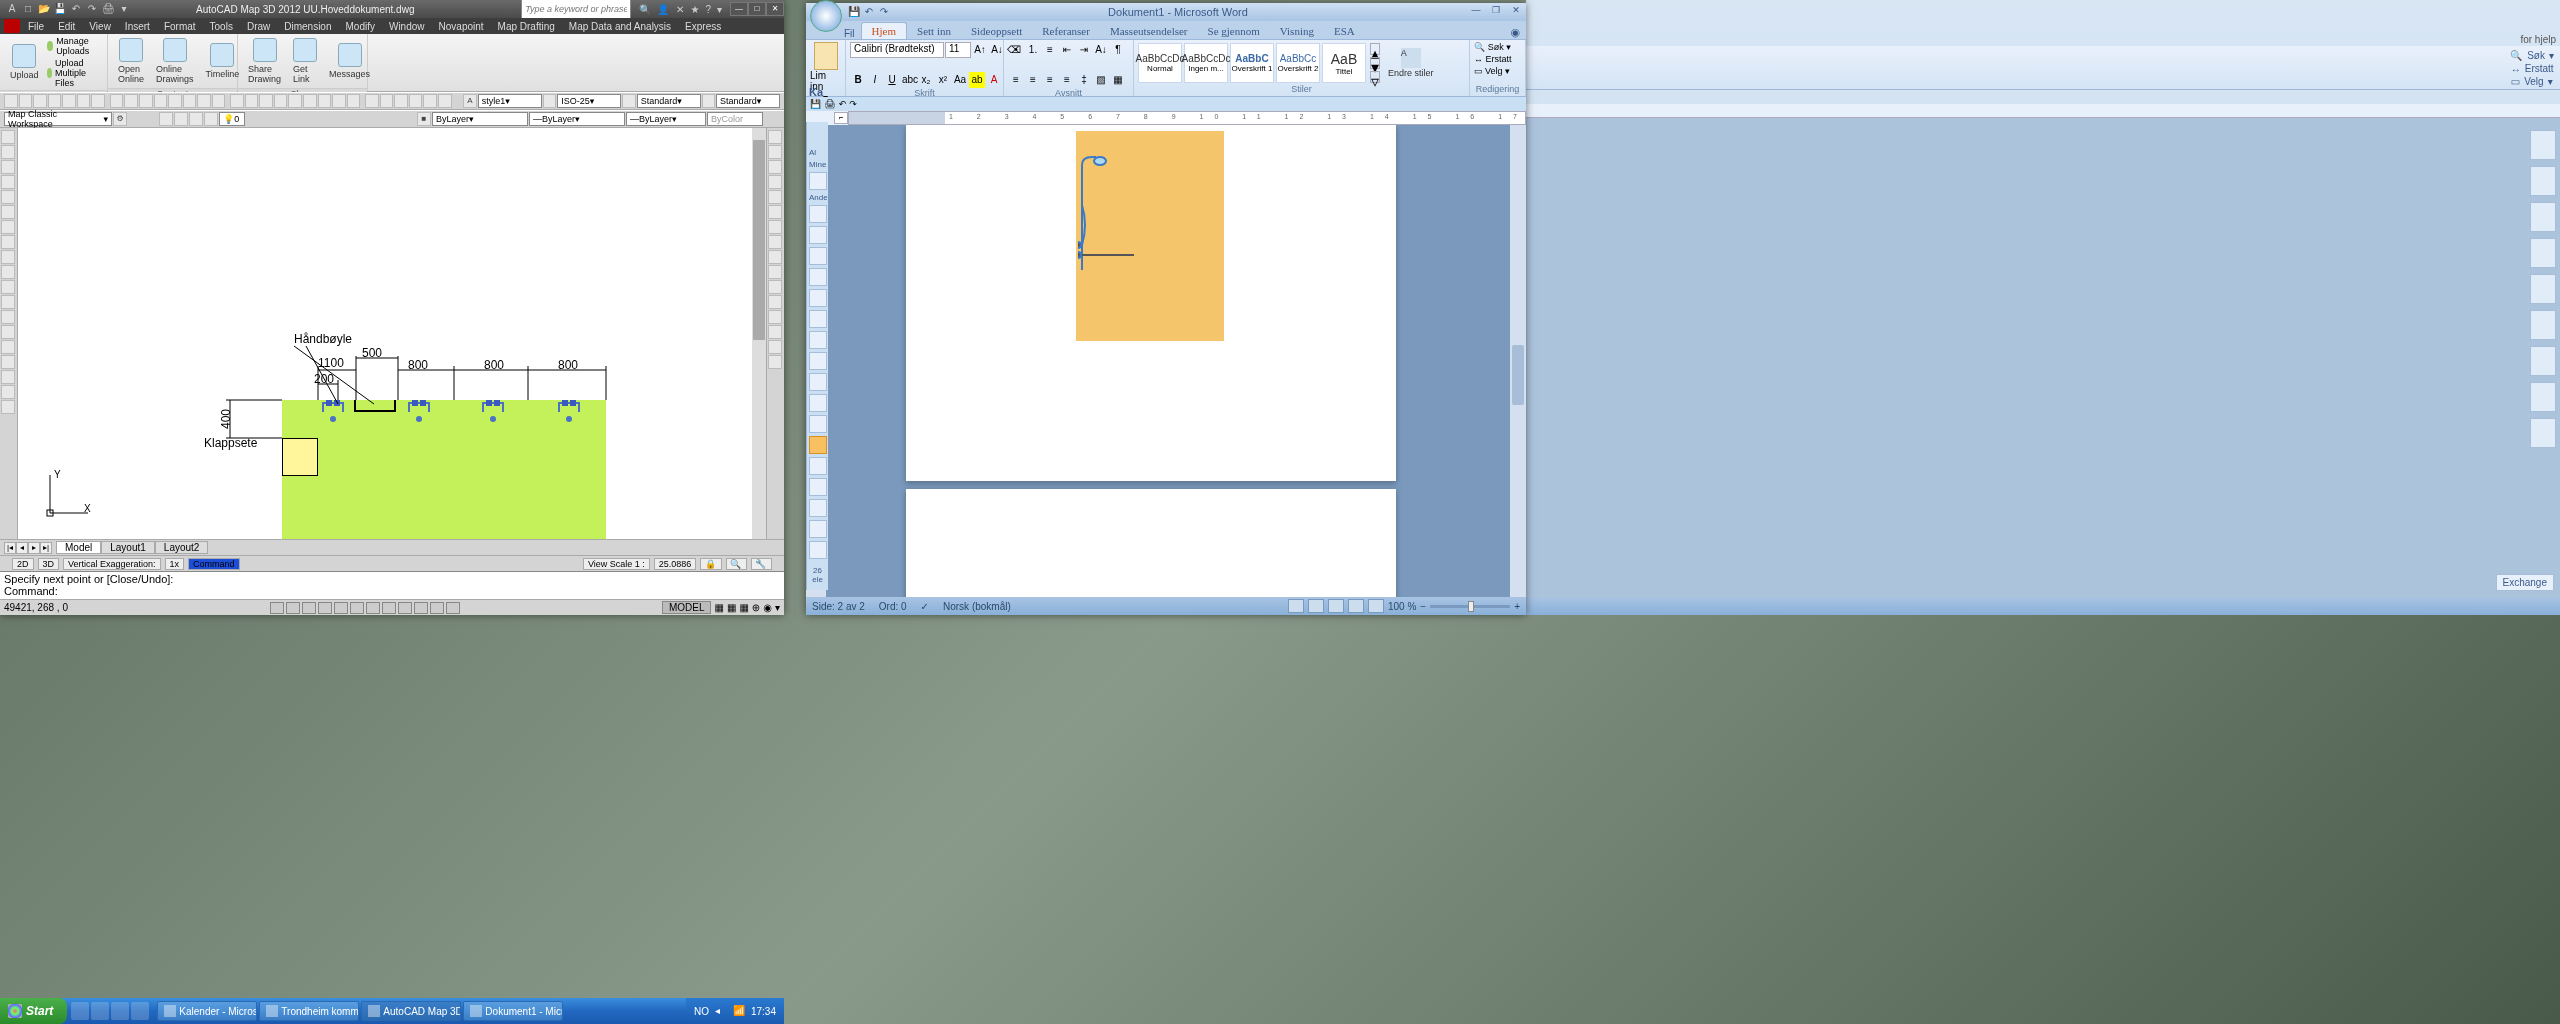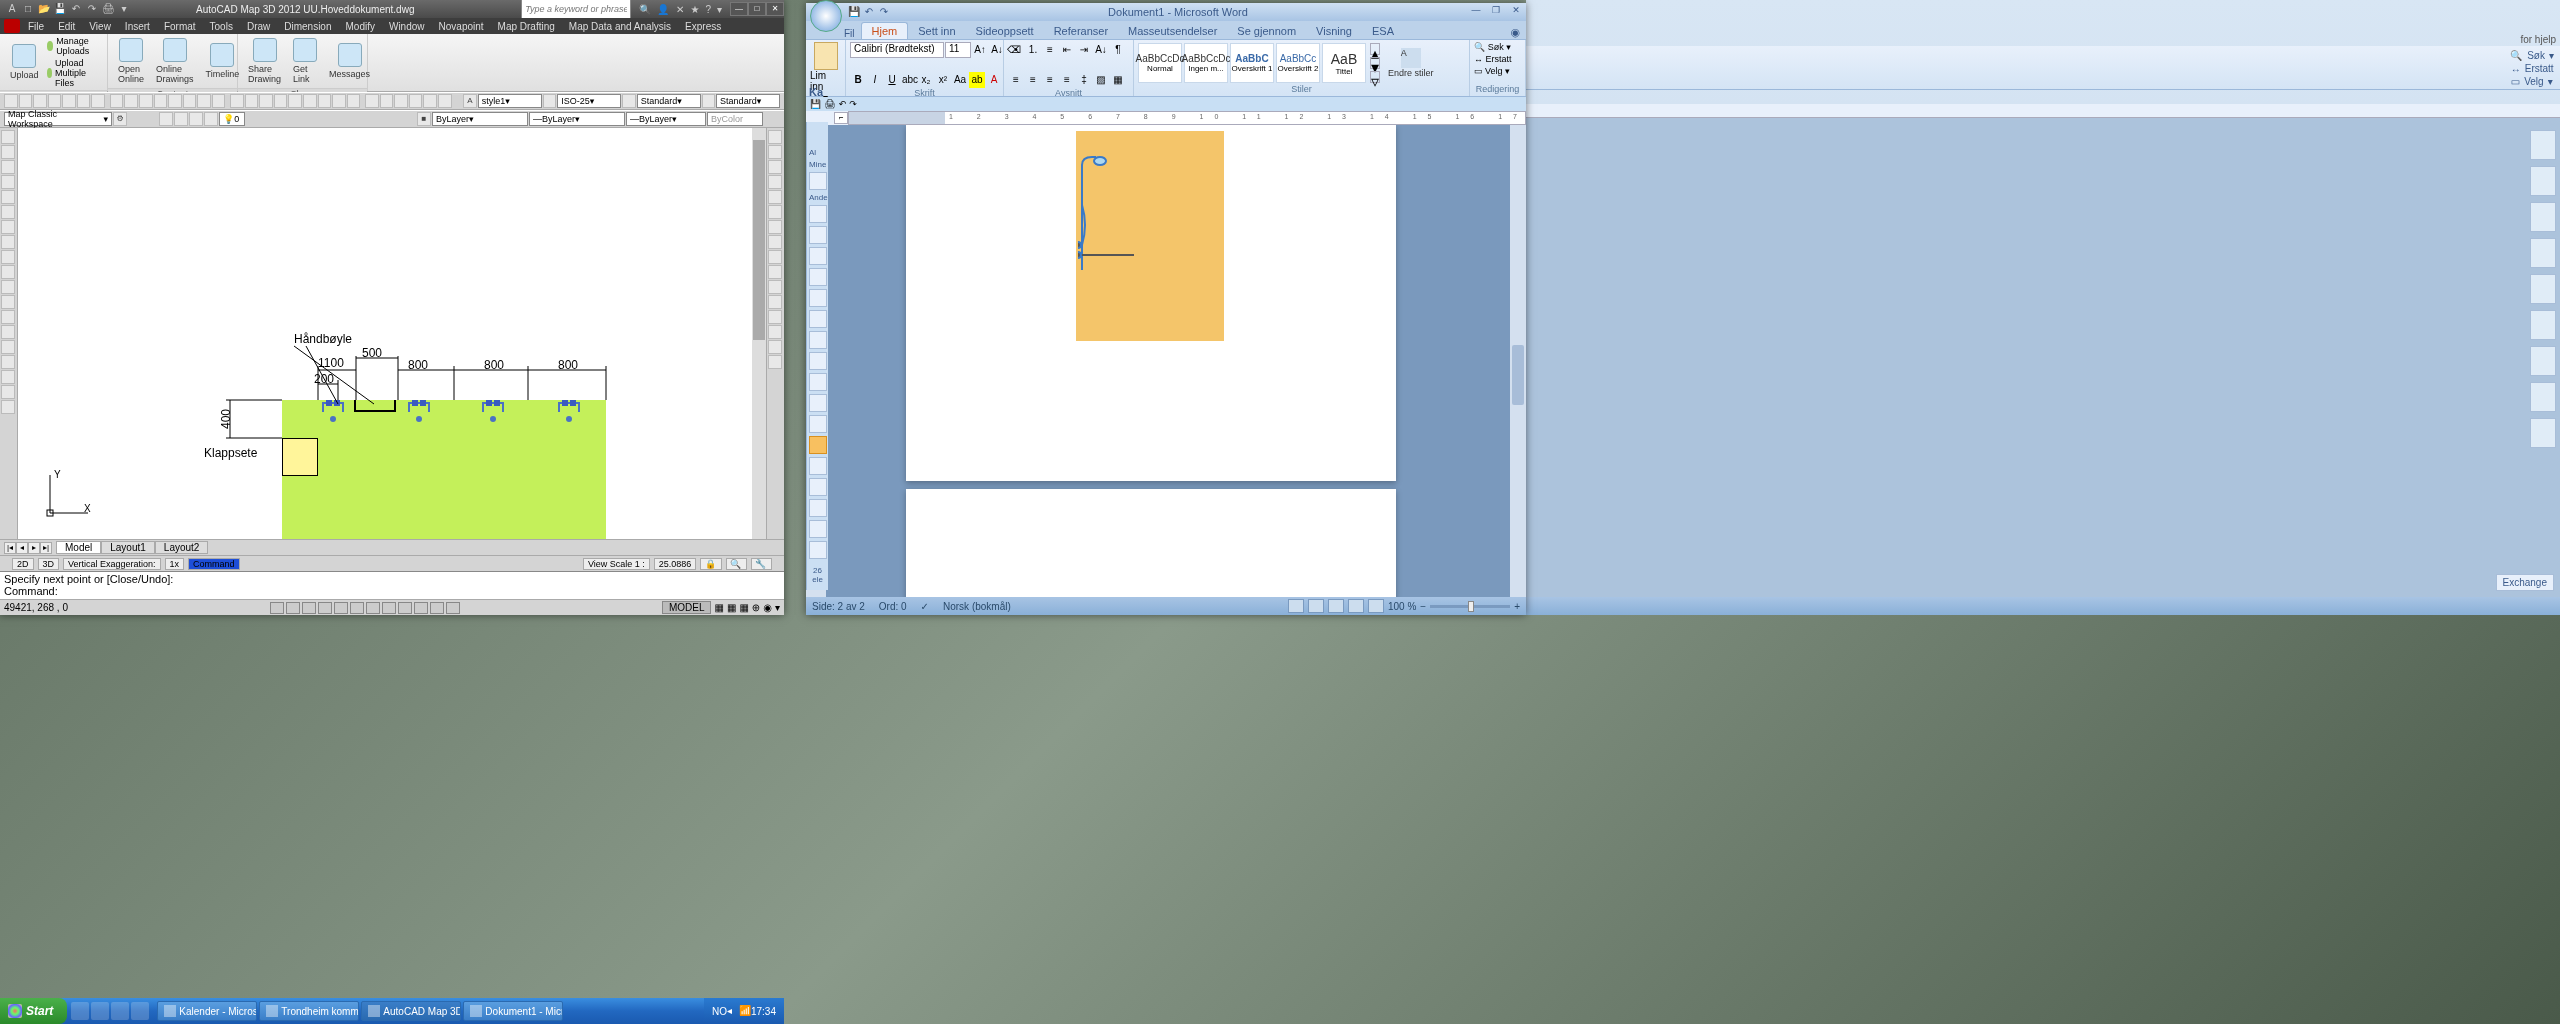--- a/index.html
+++ b/index.html
@@ -64,21 +64,21 @@
 
 .word-window { position:absolute; left:806px; top:3px; width:720px; height:612px; background:#bcd2ea; display:flex; flex-direction:column; box-shadow:0 0 8px rgba(0,0,0,.5); }
 .word-titlebar { height:18px; background:linear-gradient(#cfe0f3,#a8c4e4); display:flex; align-items:center; font-size:11px; }
 .word-titlebar .orb { width:32px; height:32px; background:radial-gradient(#fff,#6a9edb); border-radius:50%; position:relative; top:4px; left:4px; z-index:10; border:1px solid #5a8; }
 .word-titlebar .qat { margin-left:10px; display:flex; gap:3px; }
 .word-titlebar .qat span { width:12px; height:12px; color:#3a5a8a; font-size:10px; text-align:center; }
 .word-titlebar .title { flex:1; text-align:center; color:#3a5a8a; font-size:11px; }
 .word-titlebar .winbtns { display:flex; }
 .word-titlebar .winbtns span { width:20px; height:14px; text-align:center; font-size:9px; color:#3a5a8a; }
 .word-tabs { height:18px; display:flex; align-items:flex-end; padding-left:38px; font-size:11px; }
-.word-tabs .t { padding:2px 10px; color:#3a5a8a; cursor:pointer; }
+.word-tabs .t { padding:2px 10px; color:#3a5a8a; cursor:pointer;font-family:Liberation Serif, serif; }
 .word-tabs .t.active { background:#e8f0fb; border:1px solid #9bb8da; border-bottom:none; border-radius:3px 3px 0 0; color:#c94f1a; }
 .word-ribbon { height:58px; background:linear-gradient(#e8f0fb,#d4e4f5); border-top:1px solid #9bb8da; border-bottom:1px solid #9bb8da; display:flex; }
 .wr-panel { border-right:1px solid #b8cde4; display:flex; flex-direction:column; padding:2px 4px; }
 .wr-panel .body { flex:1; display:flex; gap:4px; align-items:center; }
 .wr-panel .lbl { font-size:9px; text-align:center; color:#5a7a9a; }
 .paste-btn { display:flex; flex-direction:column; align-items:center; font-size:10px; }
 .paste-btn .ico { width:24px; height:28px; background:#f8e4b0; border:1px solid #c8a860; }
 .font-group { display:flex; flex-direction:column; gap:14px; }
 .font-row { display:flex; gap:1px; }
 .font-row .combo { background:#fff; border:1px solid #aab; font-size:10px; padding:0 3px; height:16px; }
@@ -122,21 +122,21 @@
 .side-panel .slab { font-size:8px; color:#3a5a8a; text-align:center; margin-top:auto; margin-bottom:6px; }
 
 .taskbar { position:absolute; left:0; bottom:0; width:784px; height:26px; background:linear-gradient(#3a8ee0,#2268c0 50%,#1a5ab0); display:flex; align-items:center; }
 .taskbar .start { height:26px; padding:0 14px 0 8px; background:linear-gradient(#4ab04a,#2a8a2a); color:#fff; font-weight:bold; font-size:12px; font-style:italic; display:flex; align-items:center; border-radius:0 8px 8px 0; gap:4px; }
 .taskbar .ql { display:flex; gap:2px; padding:0 4px; }
 .taskbar .ql span { width:18px; height:18px; background:rgba(255,255,255,.2); border-radius:2px; }
 .taskbar .tasks { display:flex; gap:2px; flex:1; padding:0 4px; }
 .taskbar .task { height:20px; padding:0 6px; background:linear-gradient(#5a9ee0,#3a7ec8); color:#fff; font-size:10px; display:flex; align-items:center; border-radius:2px; border:1px solid #2a6ab0; min-width:0; max-width:100px; overflow:hidden; white-space:nowrap; gap:3px; }
 .taskbar .task.active { background:linear-gradient(#3a7ec8,#2a6ab0); }
 .taskbar .task .ti { width:12px; height:12px; background:rgba(255,255,255,.4); flex-shrink:0; }
-.taskbar .tray { display:flex; align-items:center; padding:0 8px; background:linear-gradient(#2a7ad0,#1a5ab0); height:26px; color:#fff; font-size:10px;justify-content:space-between; }
+.taskbar .tray { display:flex; align-items:center; gap:6px; padding:0 8px; background:linear-gradient(#2a7ad0,#1a5ab0); height:26px; color:#fff; font-size:10px;justify-content:space-between; }
 .taskbar .tray .ic { width:12px; height:12px; }
 
 svg.dim-lines { position:absolute; left:0; top:0; pointer-events:none; }
 </style>
 </head>
 <body>
 
 <div class="desktop-bg"></div>
 
 <div class="back-panel">
@@ -379,21 +379,21 @@
           </div>
 
         <div class="dim-text" style="left:276px;top:204px">Håndbøyle</div>
         <div class="dim-text" style="left:300px;top:228px">1100</div>
         <div class="dim-text" style="left:344px;top:218px">500</div>
         <div class="dim-text" style="left:390px;top:230px">800</div>
         <div class="dim-text" style="left:466px;top:230px">800</div>
         <div class="dim-text" style="left:540px;top:230px">800</div>
         <div class="dim-text" style="left:296px;top:244px">200</div>
         <div class="dim-text" style="left:198px;top:284px;transform:rotate(-90deg)">400</div>
-        <div class="dim-text" style="left:186px;top:318px">Klappsete</div>
+        <div class="dim-text" style="left:186px;top:308px">Klappsete</div>
 
         <svg class="dim-lines" width="740" height="400">
           <g stroke="#000" stroke-width="1" fill="none">
 
             <line x1="300" y1="242" x2="338" y2="242"></line>
               <line x1="300" y1="238" x2="300" y2="272"></line>
               <line x1="338" y1="228" x2="338" y2="272"></line>
             <line x1="338" y1="230" x2="380" y2="230"></line>
               <line x1="380" y1="228" x2="380" y2="272"></line>
             <line x1="380" y1="242" x2="436" y2="242"></line>

